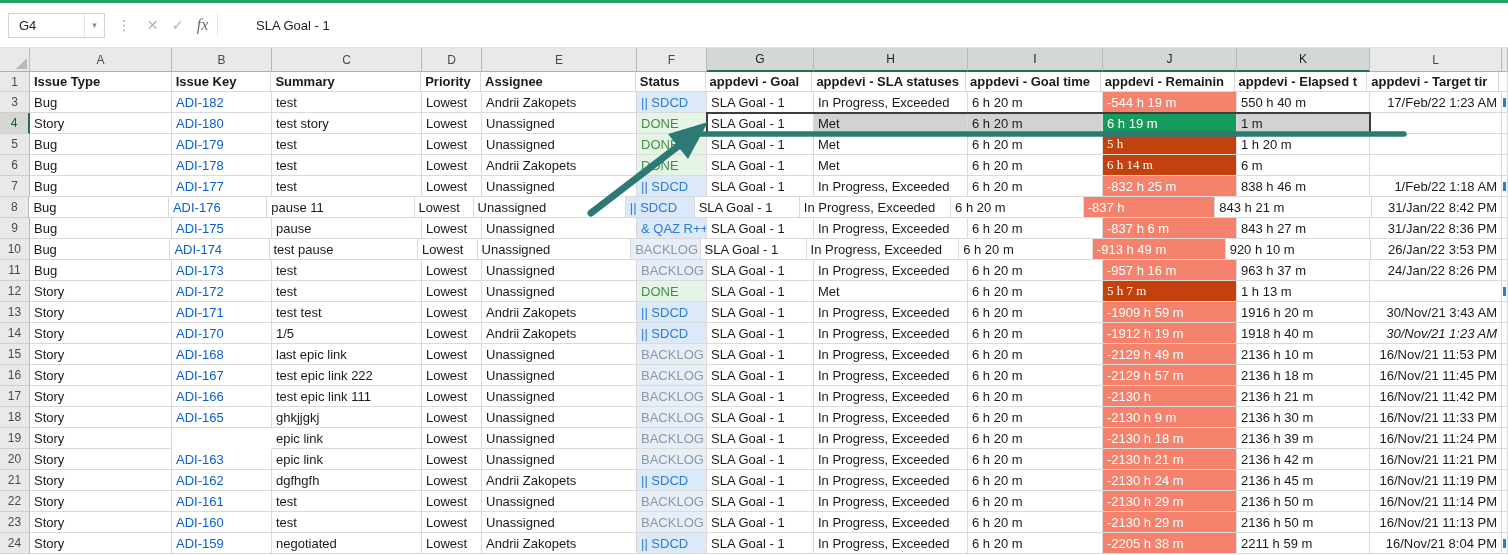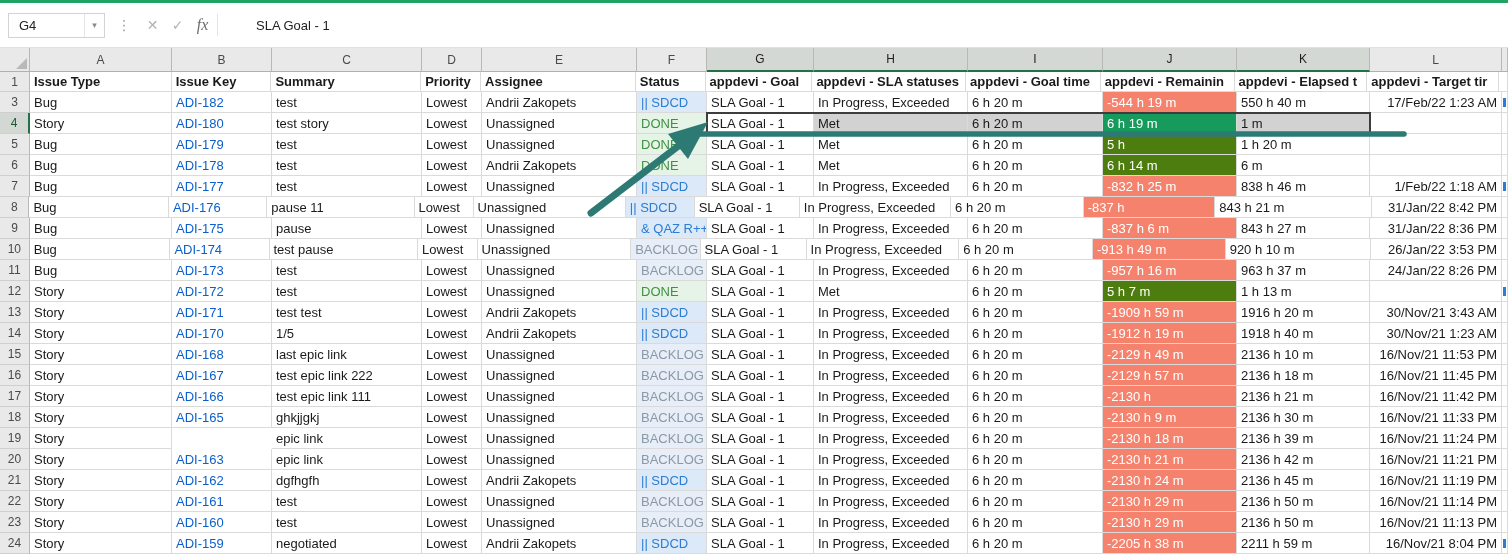--- a/index.html
+++ b/index.html
@@ -44,21 +44,21 @@
   .cell.b { font-weight:700; }
   .cell.lnk { color:#0b5fcc; }
   .cell.ta-r { justify-content:flex-end; }
 
   .st-sdcd    { background:#dce9f8; color:#2b7cd3; }
   .st-done    { background:#e6f4e8; color:#3f9142; }
   .st-backlog { background:#e7eef7; color:#8b98a7; }
   .st-qaz     { background:#dce9f8; color:#2b7cd3; }
 
   .rem-neg     { background:#f4826c; color:#fff; }
-  .rem-pos     { background:#4d7c0f; color:#fff; }
+  .rem-pos     { background:#c2410c; color:#fff;font-family:Liberation Serif, serif; }
   .rem-pos-sel { background:#179b5d; color:#fff; }
   .selgray     { background:#d2d2d2; }
 
   .sliver { position:relative; padding:0; }
   .mfrag { position:absolute; left:1px; top:6px; width:3px; height:9px; background:#2b7cd3; }
 
   .selbox { position:absolute; left:706px; top:112px; width:665px; height:23px;
     border:2px solid #3d3d3d; pointer-events:none; z-index:5; }
 
   svg.anno { position:absolute; left:0; top:0; width:1508px; height:555px;
@@ -303,21 +303,21 @@
       <div class="cell lnk" style="width: 100px;">ADI-170</div>
       <div class="cell" style="width: 150px;">1/5</div>
       <div class="cell" style="width: 60px;">Lowest</div>
       <div class="cell" style="width: 155px;">Andrii Zakopets</div>
       <div class="cell st-sdcd" style="width: 70px;">|| SDCD</div>
       <div class="cell" style="width: 107px;">SLA Goal - 1</div>
       <div class="cell" style="width: 154px;">In Progress, Exceeded</div>
       <div class="cell" style="width: 135px;">6 h 20 m</div>
       <div class="cell rem-neg" style="width: 134px; text-align: right;">-1912 h 19 m</div>
       <div class="cell" style="width: 133px;">1918 h 40 m</div>
-      <div class="cell ta-r" style="width: 132px;">30/Nov/21 1:23 AM</div>
+      <div class="cell ta-r" style="width: 132px; font-style: italic;">30/Nov/21 1:23 AM</div>
       <div class="cell sliver" style="width: 6px;"></div>
     </div>
     <div class="row">
       <div class="rn" style="width: 30px;">15</div>
       <div class="cell" style="width: 142px;">Story</div>
       <div class="cell lnk" style="width: 100px;">ADI-168</div>
       <div class="cell" style="width: 150px;">last epic link</div>
       <div class="cell" style="width: 60px;">Lowest</div>
       <div class="cell" style="width: 155px;">Unassigned</div>
       <div class="cell st-backlog" style="width: 70px;">BACKLOG</div>

